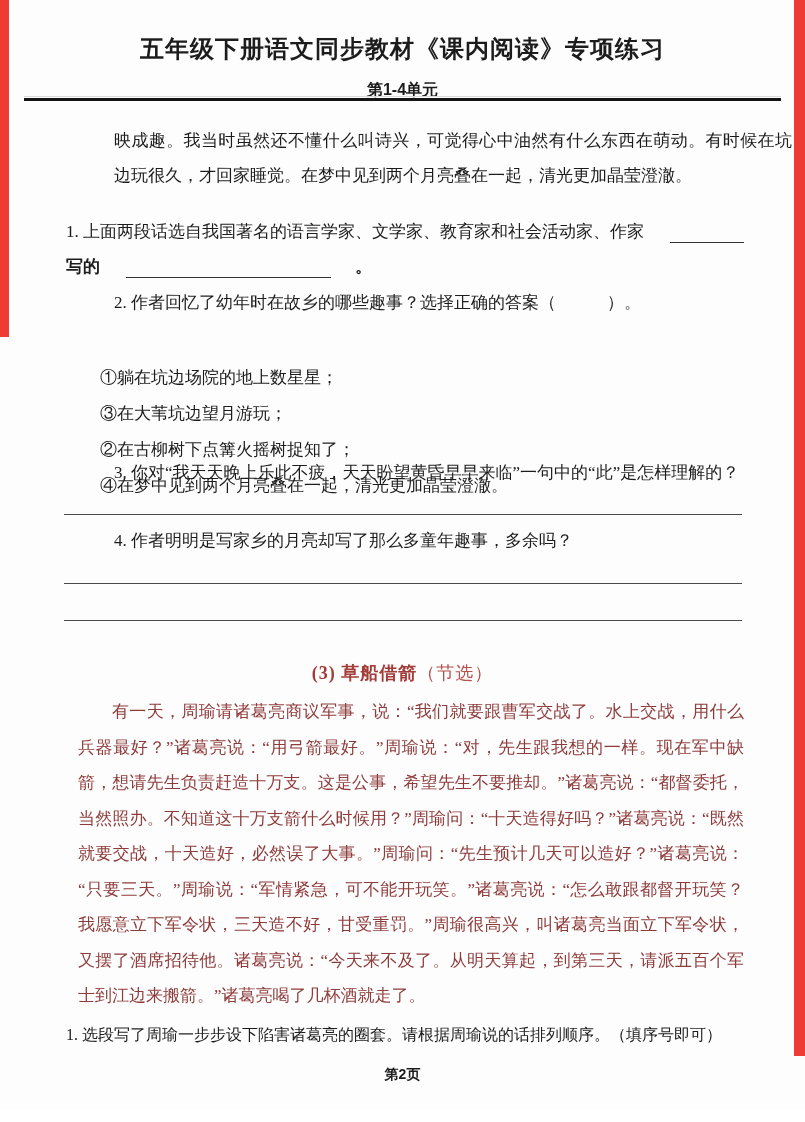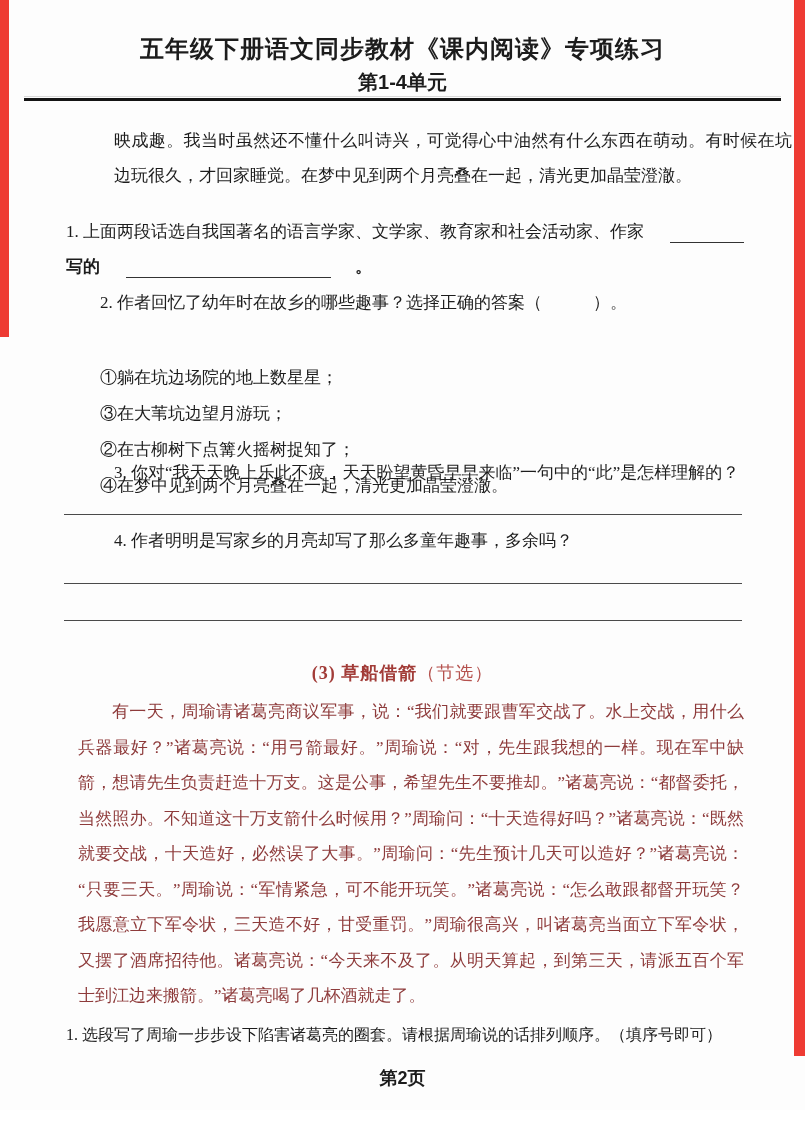--- a/index.html
+++ b/index.html
@@ -17,48 +17,48 @@
   .qline{display:flex;align-items:flex-end;height:35px;font-size:17px;line-height:35px;gap:24px;}
   .qline .txt{white-space:nowrap;}
   .blank{border-bottom:1.3px solid #333;height:6px;margin:0 0 6px 2px;}
   .blank.grow{flex:1 1 auto;min-width:40px;}
   .options div{font-size:17px;line-height:36px;}
   .answer-line{border-top:1.5px solid #4a4a4a;height:0;}
   .section-heading{font-size:18px;letter-spacing:1px;}
   .section-heading .main{color:#a23c38;font-weight:700;}
   .section-heading .note{color:#b5524e;font-weight:400;}
   .passage{color:#8e3b3b;font-size:17px;line-height:35.5px;text-align:justify;text-indent:2em;}
-  .footer{font-size:18px;}
+  .footer{font-size:14px;}
 </style>
 </head>
 <body>
 
 <div class="page">
 
   <div class="edge-bar" style="left:0;width:9px;height:337px;"></div>
   <div class="edge-bar" style="right:0;width:11px;height:1056px;"></div>
 
   <div class="abs center hei" style="top:33px;font-size:24px;letter-spacing:1px;">五年级下册语文同步教材《课内阅读》专项练习</div>
-  <div class="abs center hei" style="top:69px;font-size:20px;">第1-4单元</div>
+  <div class="abs center hei" style="top:80px;font-size:16px;">第1-4单元</div>
   <div class="rule-light" style="left:24px;width:757px;top:96px;"></div>
   <div class="rule-dark" style="left:24px;width:757px;top:98px;"></div>
 
   <div class="abs bodytxt" style="top:124px;left:66px;width:678px;text-align:justify;">映成趣。我当时虽然还不懂什么叫诗兴，可觉得心中油然有什么东西在萌动。有时候在坑边玩很久，才回家睡觉。在梦中见到两个月亮叠在一起，清光更加晶莹澄澈。</div>
 
   <div class="abs qline" style="top:214px;left:66px;width:678px;">
     <span class="txt">1. 上面两段话选自我国著名的语言学家、文学家、教育家和社会活动家、作家</span>
     <span class="blank grow"></span>
   </div>
   <div class="abs qline" style="top:249px;left:66px;width:678px;font-weight:bold;">
     <span class="txt">写的</span>
     <span class="blank" style="flex:0 0 205px;"></span>
     <span class="txt">。</span>
   </div>
 
-  <div class="abs bodytxt" style="top:286px;left:52px;width:690px;white-space:nowrap;">2. 作者回忆了幼年时在故乡的哪些趣事？选择正确的答案（　　　）。</div>
+  <div class="abs bodytxt" style="top:286px;left:66px;width:690px;white-space:nowrap;">2. 作者回忆了幼年时在故乡的哪些趣事？选择正确的答案（　　　）。</div>
 
   <div class="abs options" style="top:321px;left:100px;width:640px;margin-top:39px;">
     <div>①躺在坑边场院的地上数星星；</div>
     <div>③在大苇坑边望月游玩；</div>
     <div>②在古柳树下点篝火摇树捉知了；</div>
     <div>④在梦中见到两个月亮叠在一起，清光更加晶莹澄澈。</div>
   </div>
 
   <div class="abs bodytxt" style="top:456px;left:66px;width:690px;white-space:nowrap;">3. 你对“我天天晚上乐此不疲，天天盼望黄昏早早来临”一句中的“此”是怎样理解的？</div>
   <div class="abs answer-line" style="top:514px;left:64px;width:678px;"></div>

